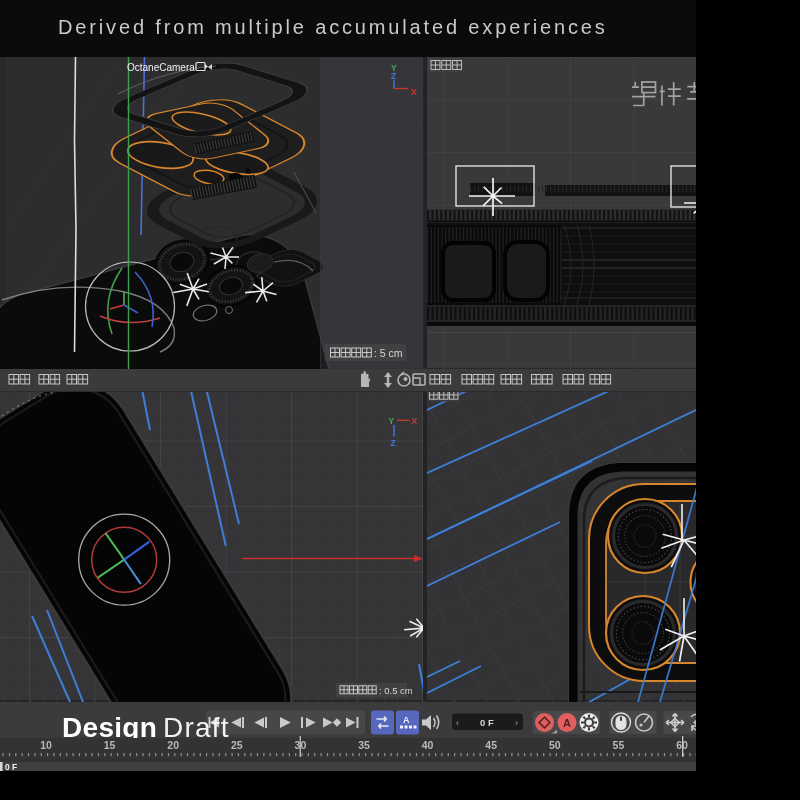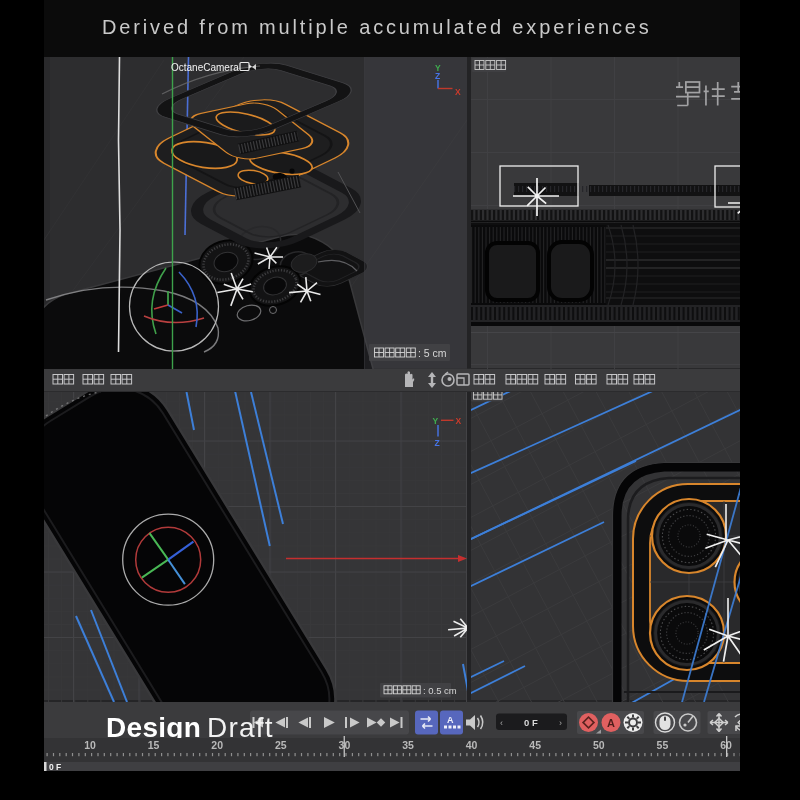--- a/index.html
+++ b/index.html
@@ -1,14 +1,14 @@
 <!DOCTYPE html>
 <html><head><meta charset="utf-8"><style>
 html,body{margin:0;padding:0;background:#000;}
-#root{position:relative;width:696px;height:800px;overflow:hidden;font-family:"Liberation Sans",sans-serif;padding-left:44px;}
+#root{position:relative;width:696px;height:800px;overflow:hidden;font-family:"Liberation Sans",sans-serif;}
 </style></head>
 <body>
 <div id="root">
 <svg width="800" height="800" viewBox="0 0 800 800">
       <defs>
 <clipPath id="cTL">
           <rect x="0" y="57" width="423" height="312"></rect>
         </clipPath>
 <clipPath id="cTR">
           <rect x="427" y="57" width="373" height="312"></rect>

